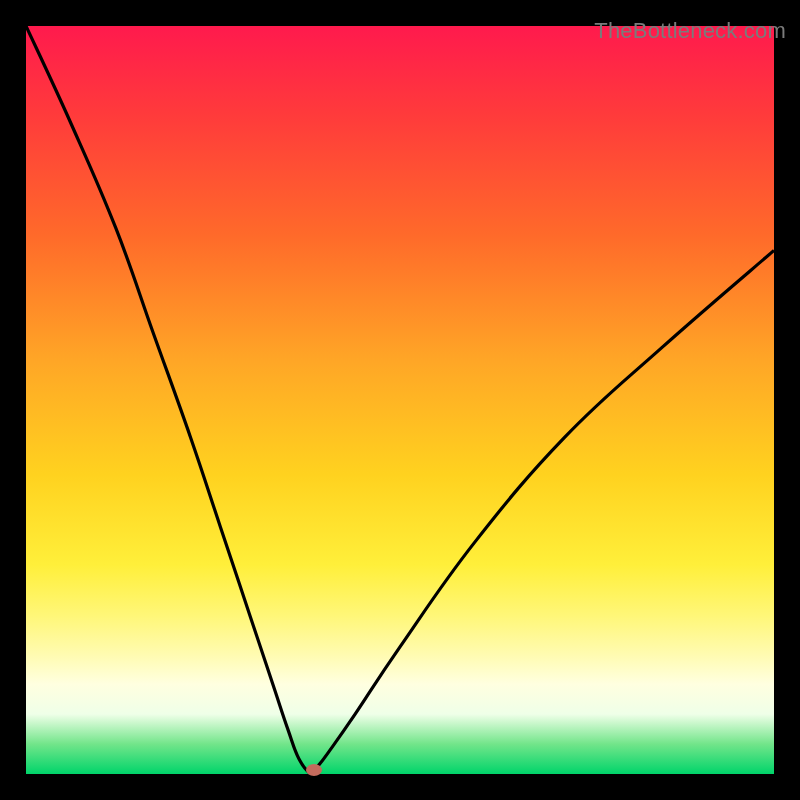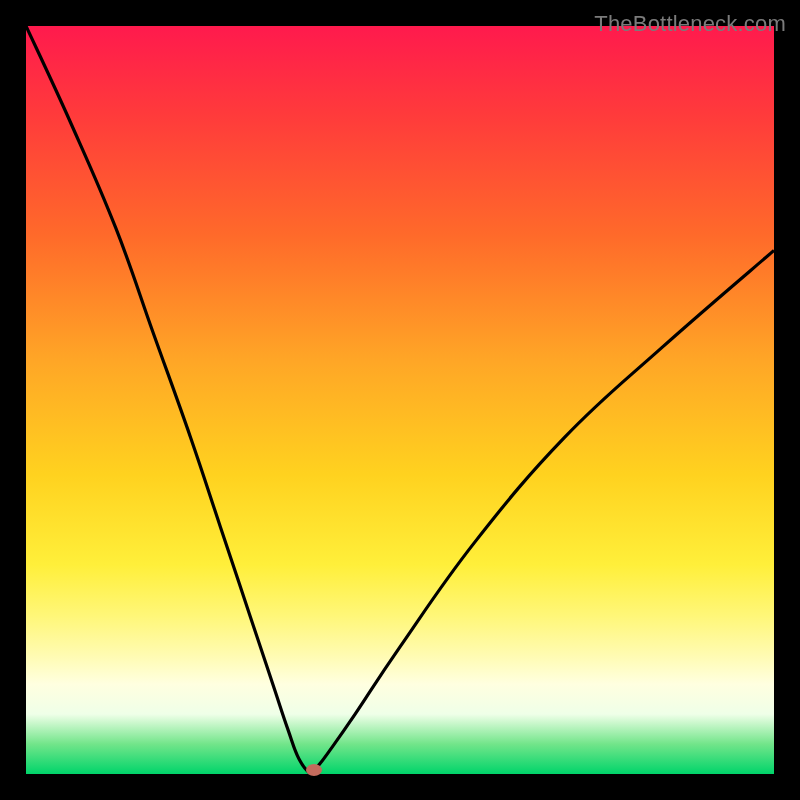--- a/index.html
+++ b/index.html
@@ -35,21 +35,21 @@
       #fff77a 79%,
       #fffbb0 84%,
       #ffffe0 88%,
       #efffe8 92%,
       #72e58a 96%,
       #00d46a 100%
     );
   }
   .watermark {
     position: absolute;
-    top: 11px;
+    top: 18px;
     right: 14px;
     color: #7b7b7b;
     font-size: 22px;
     font-weight: 400;
     letter-spacing: 0.2px;
   }
   svg.curve {
     position: absolute;
     inset: 0;
   }

